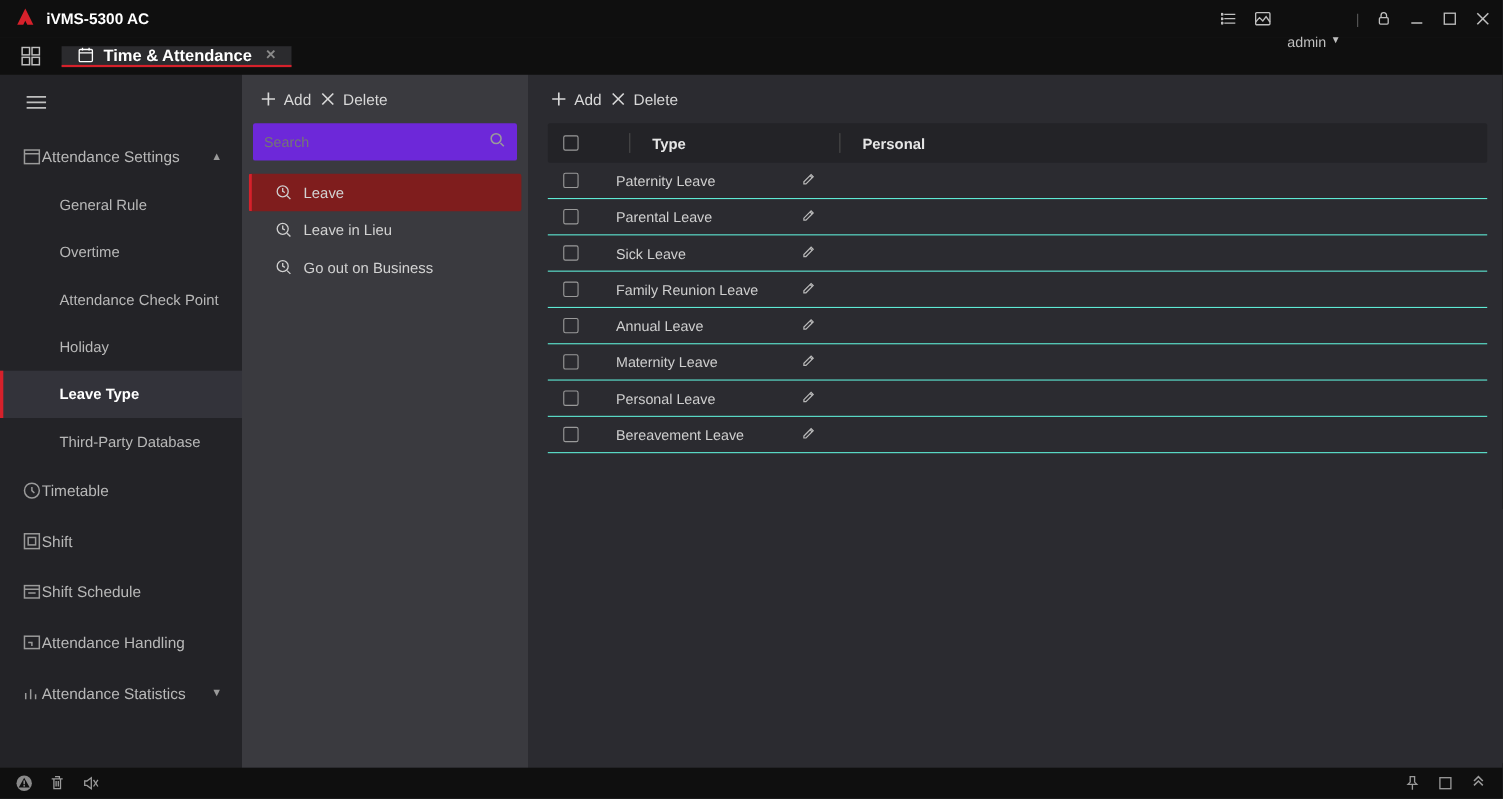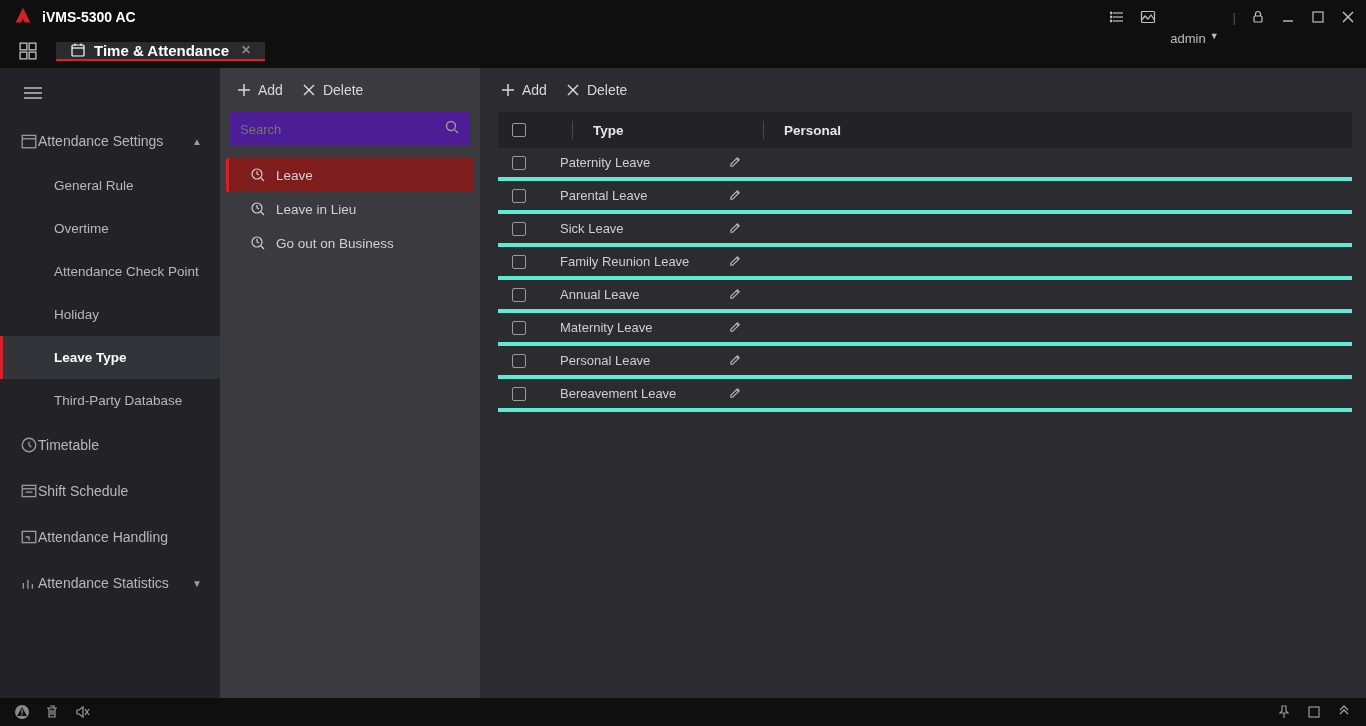--- a/index.html
+++ b/index.html
@@ -29,38 +29,38 @@
 .sidebar { width: 220px; background: #232327; display: flex; flex-direction: column; padding-top: 14px; }
 .sb-hamburger { padding: 4px 0 14px 24px; color:#bfbfbf; }
 .sb-item { display: flex; align-items: center; padding: 14px 18px 14px 20px; color: #b8b8b8; font-size: 14px; cursor: pointer; }
 .sb-item.sub { padding-left: 54px; font-size: 13.5px; }
 .sb-item.active { background: #33333a; color: #fff; font-weight: 600; border-left: 3px solid #d6212b; padding-left: 51px; }
 .sb-item .chev { margin-left: auto; font-size: 10px; color:#9a9a9a;}
 .sb-icon { width:18px; height:18px; display:inline-flex; align-items:center; justify-content:center; }
 
 
 .midpanel { width: 260px; background: #3a3a3f; display: flex; flex-direction: column; }
-.panel-toolbar { display:flex; align-items:center; gap: 18px; padding: 14px 16px; color:#d8d8d8; font-size:14px; }
+.panel-toolbar { display:flex; align-items:center; gap: 7px; padding: 14px 16px; color:#d8d8d8; font-size:14px; }
 .panel-toolbar .tbtn { display:flex; align-items:center; gap:6px; cursor:pointer;}
-.searchbox { margin: 0 10px 8px 10px; background:#4c1d95; height:34px; border-radius:2px; display:flex; align-items:center; padding:0 10px;justify-content:flex-end; }
+.searchbox { margin: 0 10px 8px 10px; background:#6d28d9; height:34px; border-radius:2px; display:flex; align-items:center; padding:0 10px;justify-content:flex-end; }
 .searchbox input { flex:1; background:transparent; border:none; outline:none; color:#c4c4c4; font-size:13px; }
 .searchbox .sicon { color:#9a9a9a; }
 .cat-list { padding: 4px 6px; }
 .cat-item { display:flex; align-items:center; gap:10px; padding:9px 14px 9px 24px; font-size:13.5px; color:#d2d2d2; border-radius:2px; cursor:pointer;}
 .cat-item.selected { background:#7f1d1d; border-left:3px solid #d6212b; padding-left:21px; }
 
 
 .content { flex:1; background:#2b2b30; display:flex; flex-direction:column; }
 .table-wrap { margin: 0 14px 0 18px; }
 .thead { display:flex; align-items:center; background:#232327; height:36px; border-radius:2px; padding:0 14px; font-size:13.5px; color:#e6e6e6; font-weight:600;gap:12px; }
 .th-check { width:40px; display:flex; align-items:center; }
 .th-divider { width:1px; height:18px; background:#4b4b4b; margin:0 8px; }
 .th-type { width:150px; }
 .th-op { }
-.trow { display:flex; align-items:center; height:33px; padding:0 14px; border-bottom:4px solid #5eead4; font-size:13px; color:#cfcfcf; }
+.trow { display:flex; align-items:center; height:33px; padding:0 14px; border-bottom:1px solid #5eead4; font-size:13px; color:#cfcfcf; }
 .trow .cell-check { width:48px; display:flex; }
 .trow .cell-type { width:168px; }
 .trow .cell-op { color:#b8b8b8; }
 .chk { width:14px; height:14px; border:1.2px solid #9a9a9a; border-radius:2px; display:inline-block; }
 
 
 .statusbar { position:absolute; bottom:0; left:0; right:0; height:28px; background:#0f0f0f; display:flex; align-items:center; padding:0 14px; gap:14px; color:#9a9a9a;}
 .statusbar .spacer { flex:1; }
 .sbicon { width:16px; height:16px; display:inline-flex; align-items:center; justify-content:center;}
 </style>
@@ -189,20 +189,29 @@
           <svg viewBox="0 0 16 16" stroke="#9a9a9a" stroke-width="1.2" fill="none">
             <circle cx="8" cy="8" r="6"></circle>
             <path d="M8 5 V8 L10 10"></path>
           </svg>
         </span>
       <span>Timetable</span>
     </div>
     <div class="sb-item">
       <span class="sb-icon">
           <svg viewBox="0 0 16 16" stroke="#9a9a9a" stroke-width="1.2" fill="none">
+            <rect x="2" y="2" width="12" height="12"></rect>
+            <rect x="5" y="5" width="6" height="6"></rect>
+          </svg>
+        </span>
+      <span>Shift</span>
+    </div>
+    <div class="sb-item">
+      <span class="sb-icon">
+          <svg viewBox="0 0 16 16" stroke="#9a9a9a" stroke-width="1.2" fill="none">
             <rect x="2" y="3" width="12" height="10"></rect>
             <line x1="2" y1="6" x2="14" y2="6"></line>
             <line x1="5" y1="9" x2="11" y2="9"></line>
           </svg>
         </span>
       <span>Shift Schedule</span>
     </div>
     <div class="sb-item">
       <span class="sb-icon">
           <svg viewBox="0 0 16 16" stroke="#9a9a9a" stroke-width="1.2" fill="none">

